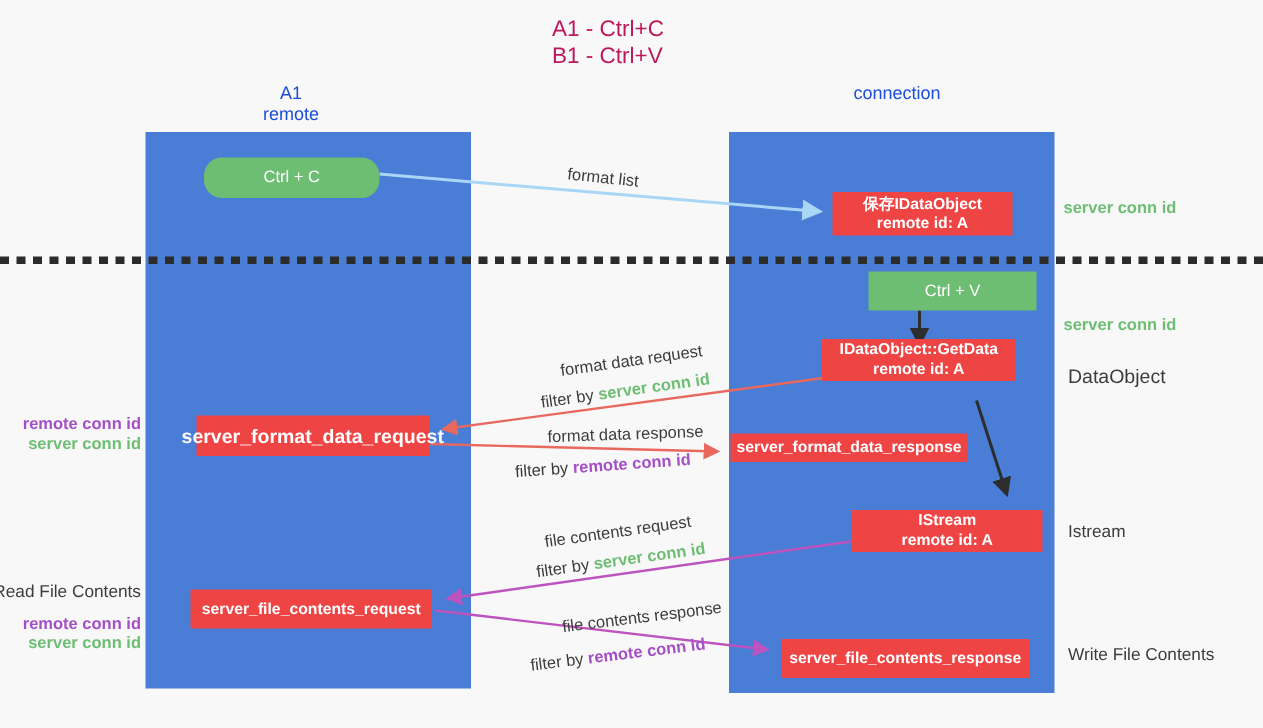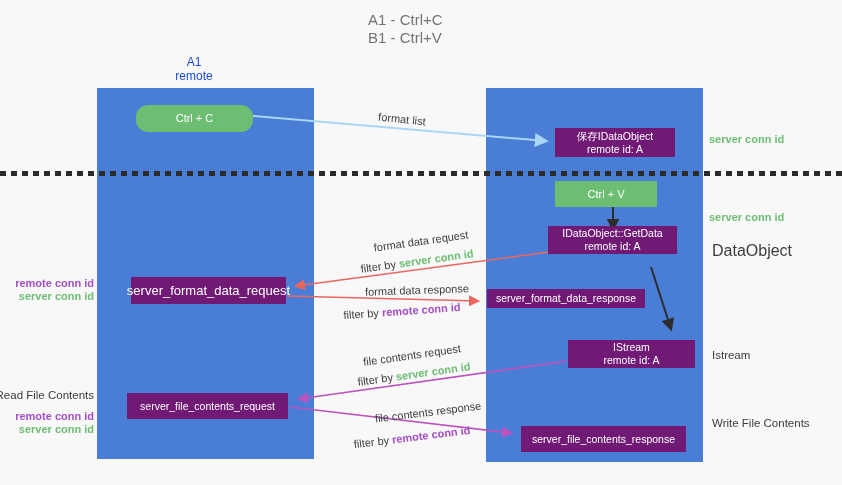--- a/index.html
+++ b/index.html
@@ -4,58 +4,58 @@
 <style>
   * { margin:0; padding:0; box-sizing:border-box; }
   html,body { background:#f8f8f8; }
   body { font-family:"Liberation Sans", sans-serif; }
   .stage { position:relative; width:842px; height:485px; background:#f8f8f8; overflow:hidden; }
 
   .lane { position:absolute; background:#4a7dd6; }
   .lane-a1 { left:97px; top:88px; width:217px; height:371px; }
   .lane-b1 { left:486px; top:88px; width:217px; height:374px; }
 
-  .title { position:absolute; left:368px; top:11px; font-size:15px; line-height:18px; color:#737373; }
+  .title { position:absolute; left:368px; top:11px; font-size:15px; line-height:18px; color:#be185d; }
 
   .lane-header { position:absolute; width:130px; text-align:center; font-size:12px; line-height:14px; color:#1d4ed8; }
   .lane-header.a1 { left:129px; top:55px; }
   .lane-header.b1 { left:533px; top:55px; }
 
   .overlay { position:absolute; left:0; top:0; width:842px; height:485px; pointer-events:none; }
 
   .node { position:absolute; display:flex; flex-direction:column; align-items:center; justify-content:center;
           color:#ffffff; font-size:11px; line-height:13px; text-align:center; white-space:nowrap; }
   .node.green  { background:#6dbe73; }
-  .node.orange { background:#701a75; }
+  .node.orange { background:#ef4444;font-weight:bold; }
 
   .n-ctrl-c   { left:136px; top:105px; width:117px; height:27px;border-radius:12px; }
   .n-save     { left:555px; top:128px; width:120px; height:29px; font-size:10.5px; }
-  .n-ctrl-v   { left:555px; top:181px; width:102px; height:26px; }
+  .n-ctrl-v   { left:579px; top:181px; width:112px; height:26px; }
   .n-getdata  { left:548px; top:226px; width:129px; height:28px; font-size:10.5px; }
   .n-freq     { left:131px; top:277px; width:155px; height:27px; font-size:13px; }
   .n-fresp    { left:487px; top:289px; width:158px; height:19px; font-size:10.5px; }
   .n-istream  { left:568px; top:340px; width:127px; height:28px; font-size:10.5px; }
   .n-fileq    { left:127px; top:393px; width:161px; height:26px; font-size:10.5px; }
   .n-filer    { left:521px; top:426px; width:165px; height:26px; font-size:10.5px; }
 
   .side-label { position:absolute; font-size:11px; line-height:12.5px; white-space:nowrap; }
   .bold-green  { color:#6dbe73; font-weight:bold; }
   .bold-purple { color:#a44fc6; font-weight:bold; }
   .dark { color:#3c3c3c; font-weight:normal; }
 
   .left-col { position:absolute; right:748px; text-align:right; }
   .lbl-pair1 { top:277px; }
   .lbl-read  { top:389px; font-size:11.5px; }
   .lbl-pair2 { top:410px; }
 
   .r-conn-top { left:709px; top:133px; }
   .r-conn-mid { left:709px; top:211px; }
-  .r-dataobject { left:712px; top:245px; font-size:16px; }
+  .r-dataobject { left:712px; top:245px; font-size:13px; }
   .r-istream    { left:712px; top:349px; font-size:11.5px; }
-  .r-write      { left:712px; top:417px; font-size:11.5px; }
+  .r-write      { left:712px; top:431px; font-size:11.5px; }
 
   .rot-label { position:absolute; font-size:11px; color:#3c3c3c; white-space:pre; transform-origin:center center; }
 </style>
 </head>
 <body>
 
 <div class="stage">
 
   <div class="lane lane-a1"></div>
   <div class="lane lane-b1"></div>
@@ -96,20 +96,21 @@
   <div class="title">
     <div>A1 - Ctrl+C</div>
     <div>B1 - Ctrl+V</div>
   </div>
 
   <div class="lane-header a1">
     <div>A1</div>
     <div>remote</div>
   </div>
   <div class="lane-header b1">
+    <div>connection</div>
   </div>
 
   <div class="node green n-ctrl-c">
     <span>Ctrl + C</span>
   </div>
 
   <div class="node orange n-save">
     <span>保存IDataObject</span>
     <span>remote id: A</span>
   </div>

